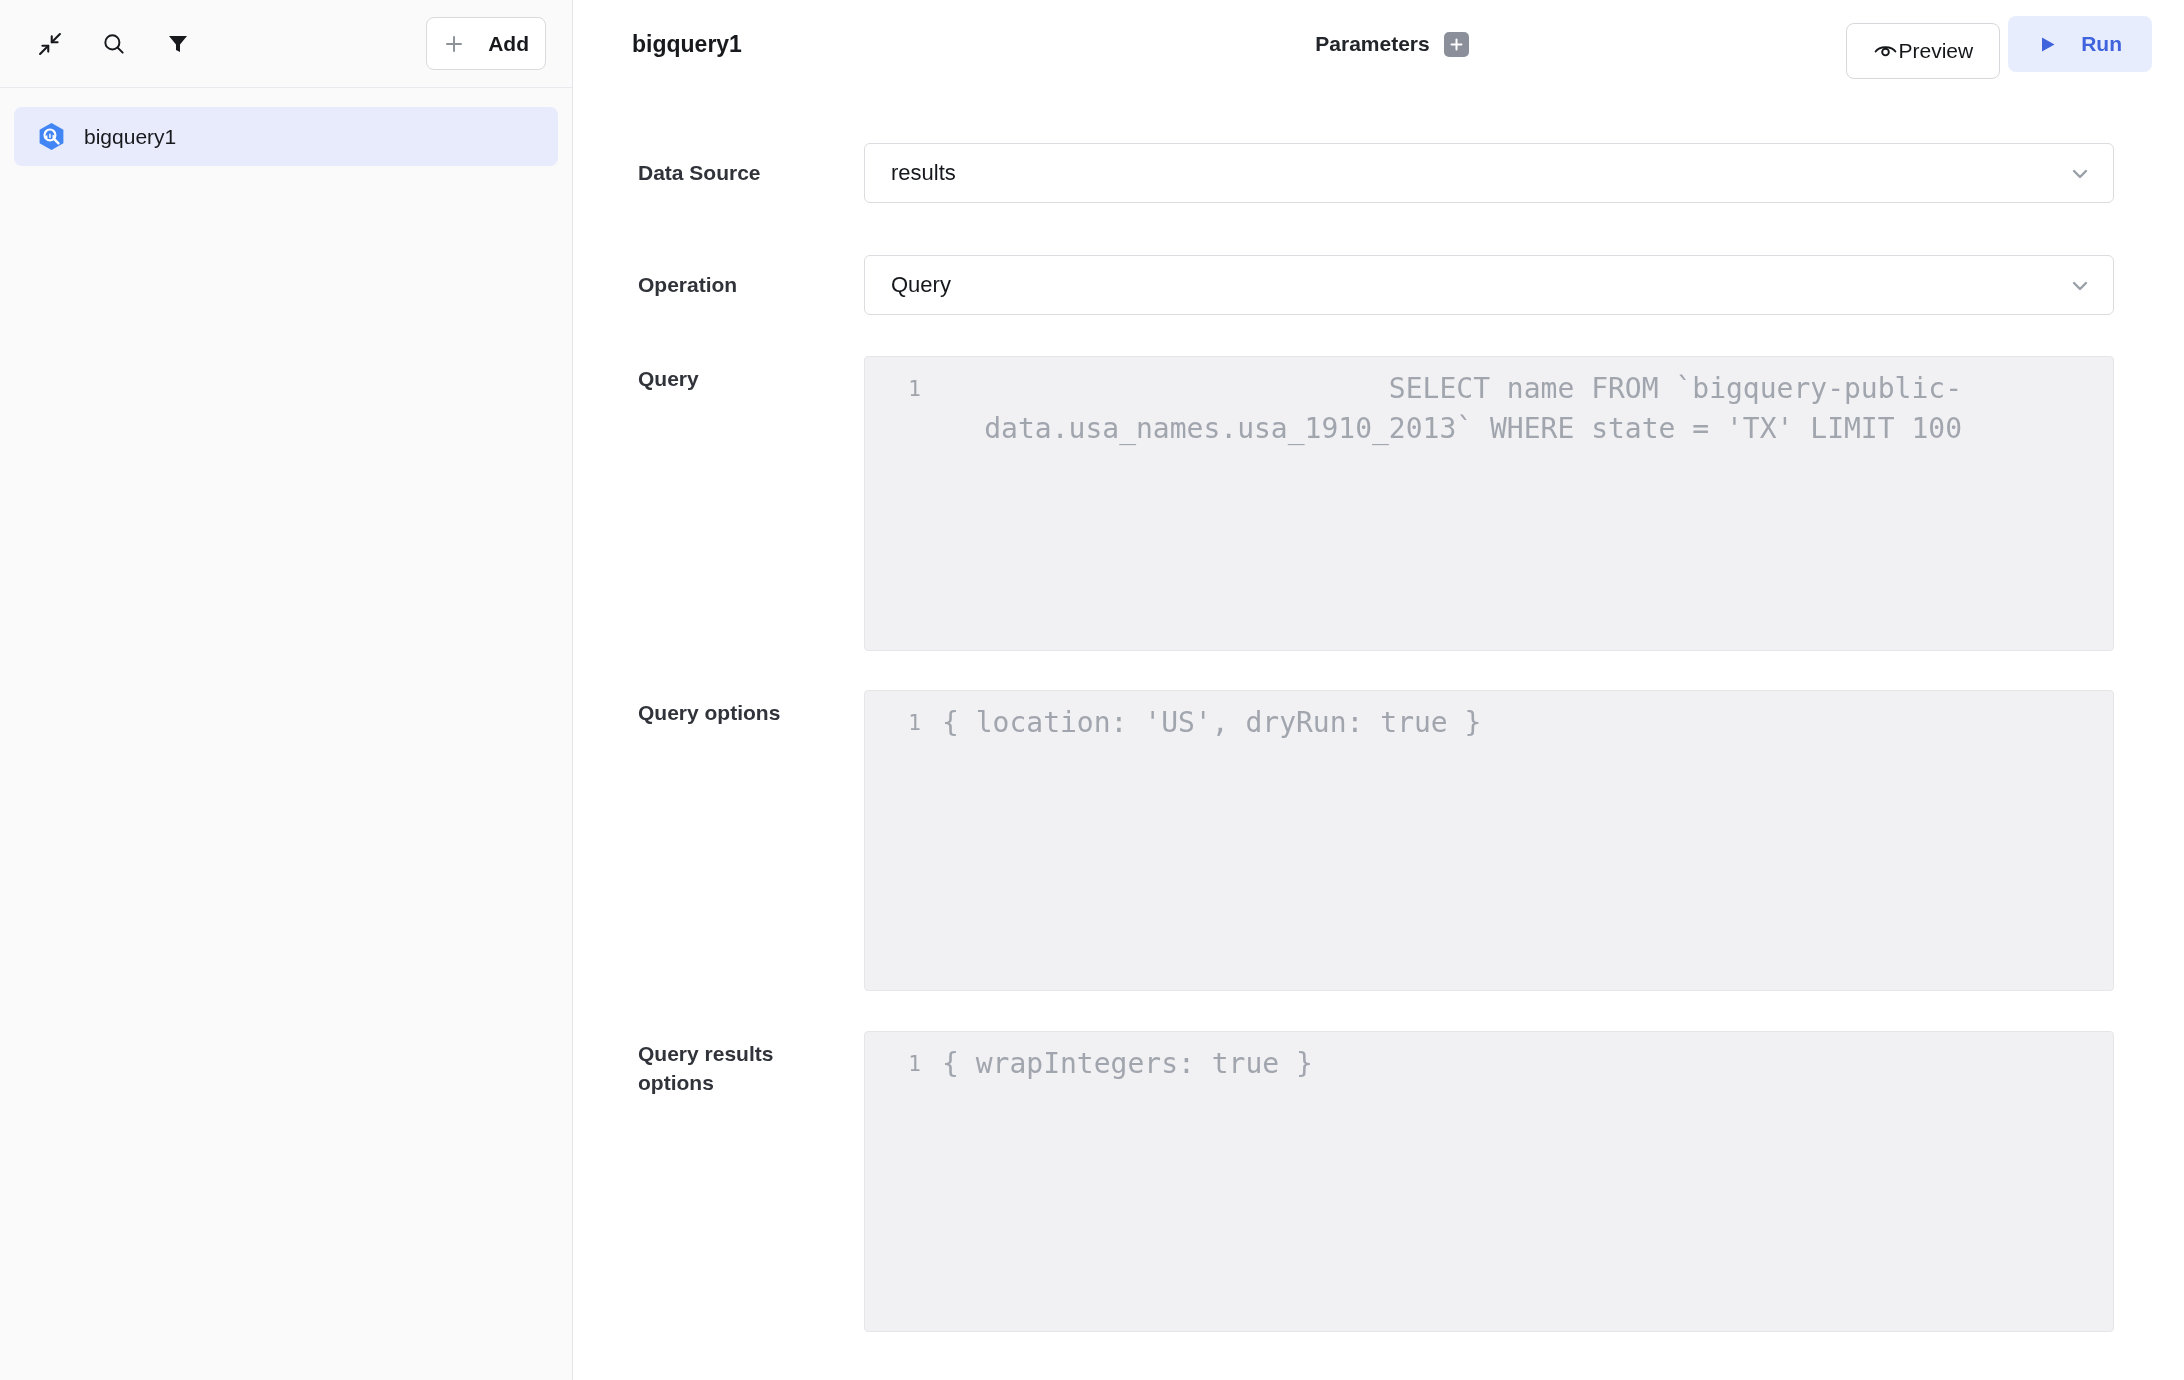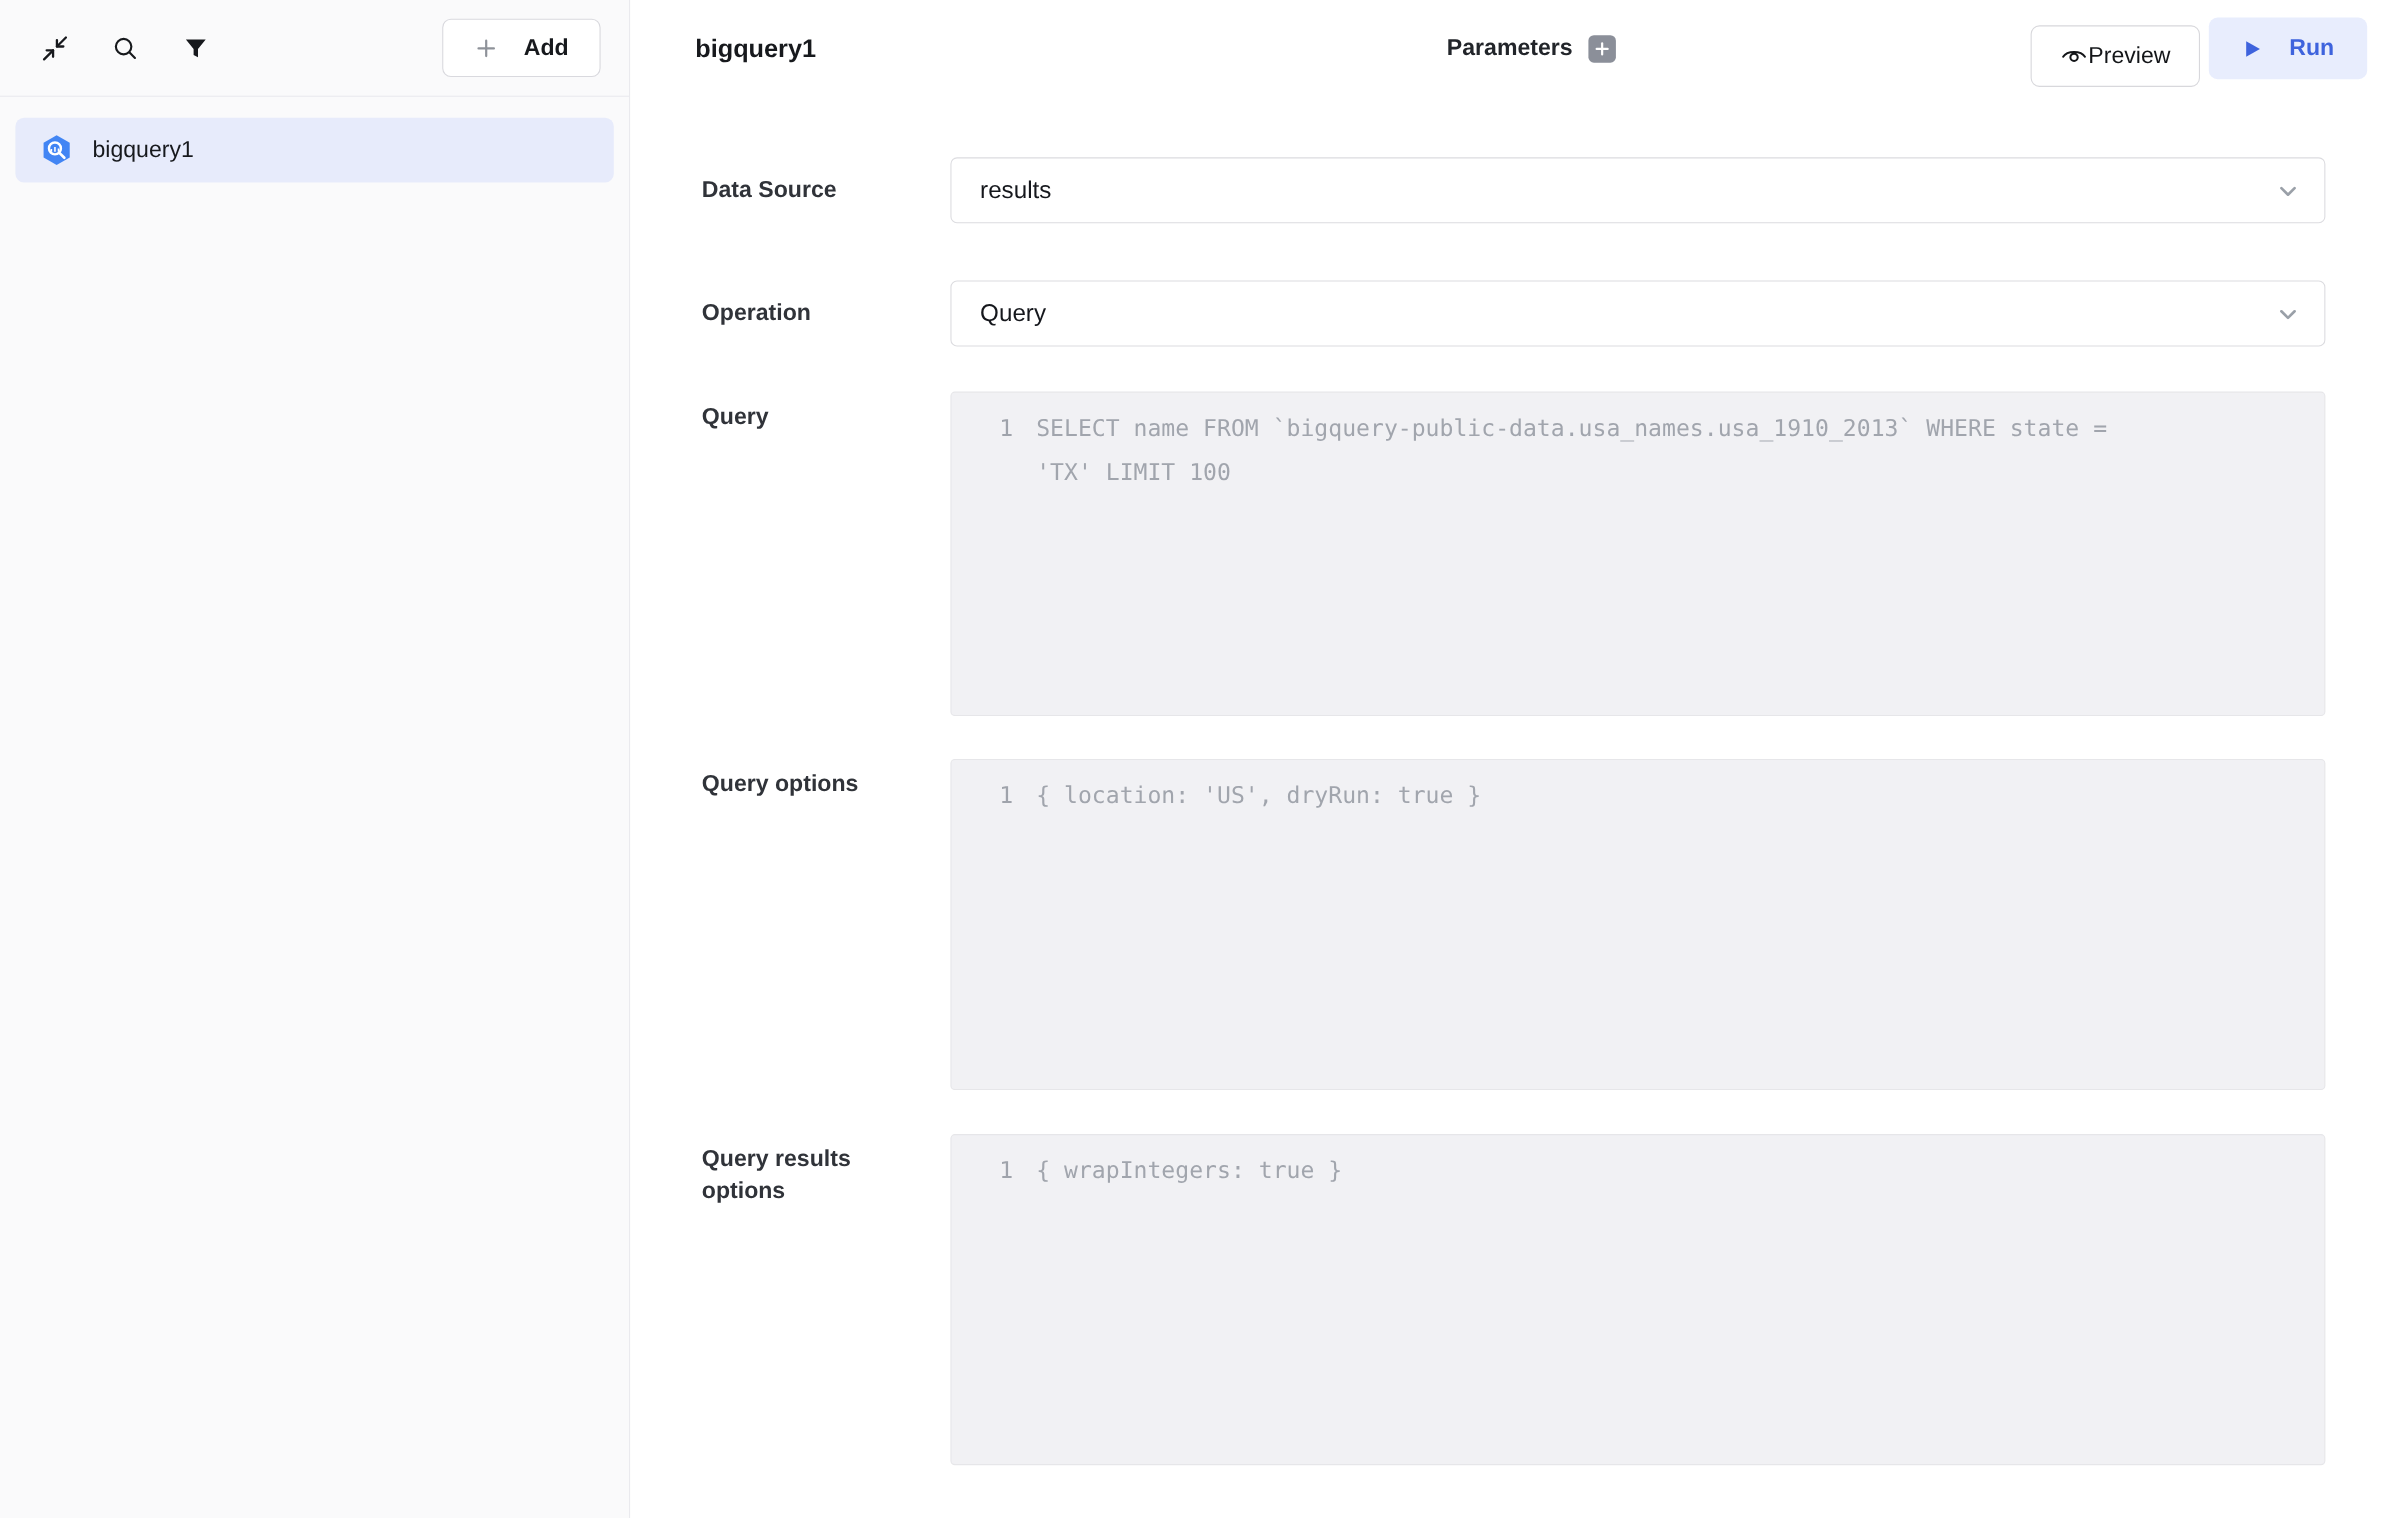--- a/index.html
+++ b/index.html
@@ -26,21 +26,21 @@
     display:flex; align-items:center;
     padding:0 26px 0 36px;
   }
   .icon-btn {
     width:28px; height:28px;
     display:flex; align-items:center; justify-content:center;
     cursor:pointer; margin-right:36px;
   }
   .add-btn {
     margin-left:auto;
-    height:53px; padding:0 28px;
+    height:53px; padding:0 16px;
     background:#ffffff;
     border:1px solid #d9d9de;
     border-radius:8px;
     display:flex; align-items:center; gap:23px;
     font-size:21px; font-weight:700; color:#17191d;
     cursor:pointer;
   }
   .sidebar-list { padding:19px 14px; }
   .query-list-item {
     height:59px;
@@ -127,23 +127,23 @@
   .gutter {
     width:56px; flex-shrink:0; text-align:right;
     font-family:"DejaVu Sans Mono",monospace;
     font-size:21px; line-height:40px;
     color:#9fa3ab;
   }
   .code-text {
     margin-left:21px;
     max-width:1020px;
     font-family:"DejaVu Sans Mono",monospace;
-    font-size:21px; line-height:40px;
+    font-size:28px; line-height:40px;
     color:var(--placeholder,#a1a5ad);
-    white-space:pre-wrap; overflow-wrap:break-word;
+    white-space:pre-wrap; overflow-wrap:break-word;text-align:right;
   }
 
   .row-gap-lg { margin-top:52px; }
   .row-gap-md { margin-top:41px; }
   .row-gap-sm { margin-top:39px; }
   .row-gap-sm2 { margin-top:40px; }
 
   svg { display:block; }
 </style>
 </head>

